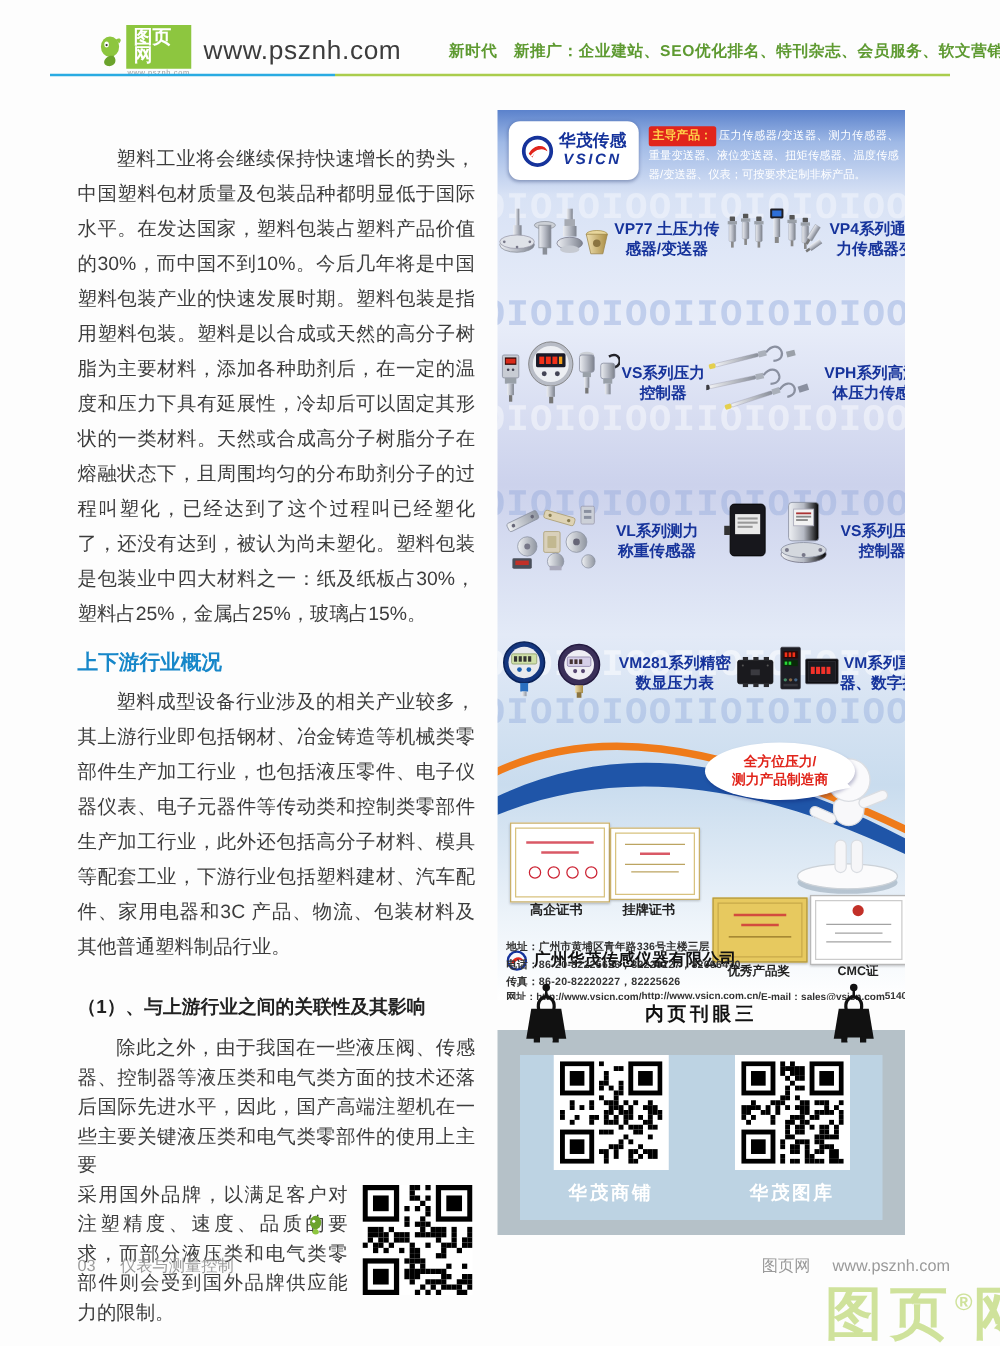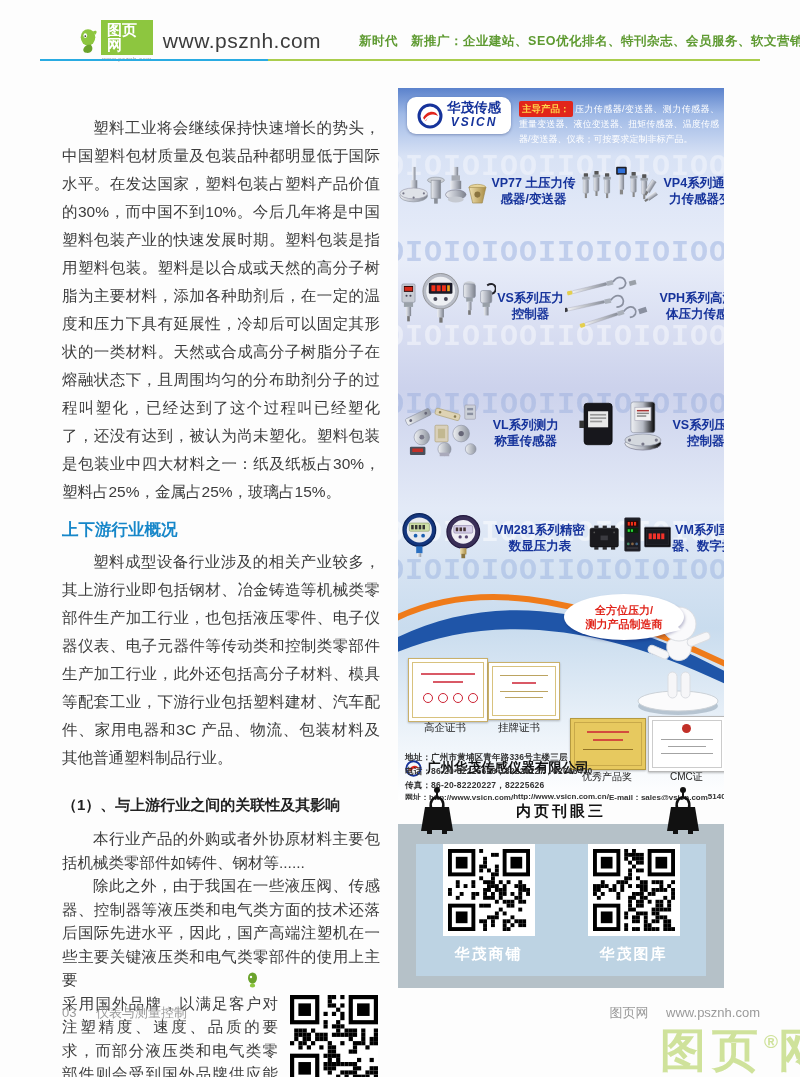--- a/index.html
+++ b/index.html
@@ -27,21 +27,21 @@
   .qr-float{float:right;width:92px;margin:3px 0 0 10px;text-align:center;}
   .qr-tile{background:#fff;display:inline-block;line-height:0;}
   .mini-mascot{position:absolute;left:246px;top:972px;}
   
   .ad{position:absolute;left:398px;top:88px;width:326px;height:900px;}
   .ad-main{position:absolute;left:0;top:0;width:326px;height:712px;overflow:hidden;
      background:linear-gradient(180deg,#5b82cc 0px,#9fb9e6 26px,#d8e2f5 68px,#e8edf9 170px,
         #ccd2ec 300px,#e3eaf7 420px,#c9dcee 540px,#eef4fa 650px,#ffffff 712px);}
   .pat{position:absolute;left:-12px;white-space:nowrap;font-weight:bold;font-size:30px;letter-spacing:1px;
        font-family:"Liberation Mono","DejaVu Sans Mono",monospace;}
-  .ad-logo{position:absolute;left:9px;top:9px;width:104px;height:37px;background:#fff;border-radius:9px;
+  .ad-logo{position:absolute;left:9px;top:9px;width:104px;height:47px;background:#fff;border-radius:9px;
        display:flex;align-items:center;justify-content:center;gap:4px;box-shadow:0 1px 3px rgba(10,30,90,.35);}
   .ad-logo-txt{display:flex;flex-direction:column;align-items:center;line-height:1.1;}
   .ad-logo-cn{color:#16339b;font-weight:bold;font-size:13.5px;}
   .ad-logo-en{color:#16339b;font-weight:bold;font-style:italic;font-size:12px;letter-spacing:2px;}
   .ad-lead{position:absolute;left:121px;top:13px;right:5px;font-size:9px;line-height:15px;color:#fff;text-align:justify;}
   .badge{display:inline-block;background:#e1251b;color:#ffd24a;font-weight:bold;font-size:9.5px;
        padding:0 3px 1px;border-radius:2px;margin-right:2px;}
   .prow{position:absolute;left:0;right:0;display:flex;}
   .pcell{flex:1;display:flex;flex-direction:row;align-items:center;justify-content:flex-end;}
   .cap{font-size:12.5px;font-weight:bold;color:#16339b;margin-top:5px;text-align:center;line-height:16px;}
@@ -49,21 +49,21 @@
   .bubble{position:absolute;left:166px;top:506px;width:120px;height:46px;background:#fff;border-radius:50%;
       box-shadow:1px 2px 3px rgba(0,0,80,.25);display:flex;flex-direction:column;align-items:center;
       justify-content:center;color:#e1251b;font-weight:bold;font-size:11px;line-height:14px;z-index:3;}
   .bubble:after{content:"";position:absolute;right:-6px;bottom:2px;width:0;height:0;
       border:9px solid transparent;border-left:16px solid #fff;transform:rotate(18deg);}
   .person{position:absolute;left:236px;top:506px;z-index:2;}
   .cert{position:absolute;background:#fff;border:1px solid #c9b06a;box-shadow:0 1px 2px rgba(0,0,0,.25);padding:3px;}
   .cert-in{width:100%;height:100%;border:1px solid #d8c27e;box-sizing:border-box;position:relative;}
   .cline{position:absolute;left:12%;right:12%;height:2px;background:#c23;opacity:.75;}
   .cline.g{background:#b59a50;height:1px;opacity:.9;}
-  .cert-lab{position:absolute;font-size:10.5px;font-weight:normal;color:#222;}
+  .cert-lab{position:absolute;font-size:10.5px;font-weight:bold;color:#222;}
   .co-name{position:absolute;left:7px;top:638px;display:flex;align-items:center;gap:5px;
        font-size:13.5px;font-weight:bold;color:#101010;margin-top:33px;}
   .cline-txt{position:absolute;left:7px;font-size:8.5px;font-weight:bold;color:#333;letter-spacing:.2px;white-space:nowrap;}
   .webline{position:absolute;left:7px;right:3px;top:704px;display:flex;justify-content:space-between;
        font-size:8px;font-weight:bold;color:#333;white-space:nowrap;}
   .strip-title{position:absolute;left:0;right:0;top:714px;text-align:center;font-size:15px;
        font-weight:bold;color:#111;letter-spacing:3px;}
   .gray-panel{position:absolute;left:0;right:0;top:736px;height:164px;background:#b5c1c8;}
   .blue-panel{position:absolute;left:18px;right:18px;top:20px;bottom:12px;background:#bdd3e3;
        display:flex;justify-content:space-around;align-items:flex-start;padding-top:0;box-sizing:border-box;font-family:Liberation Mono, monospace;}
@@ -105,21 +105,20 @@
     <div class="hdr-nav">新时代　新推广：企业建站、SEO优化排名、特刊杂志、会员服务、软文营销……</div>
   </div>
   <div class="hdr-line-blue"></div>
   <div class="hdr-line-green"></div>
 
   <div class="col-left">
     <p class="p-lead">塑料工业将会继续保持快速增长的势头，中国塑料包材质量及包装品种都明显低于国际水平。在发达国家，塑料包装占塑料产品价值的30%，而中国不到10%。今后几年将是中国塑料包装产业的快速发展时期。塑料包装是指用塑料包装。塑料是以合成或天然的高分子树脂为主要材料，添加各种助剂后，在一定的温度和压力下具有延展性，冷却后可以固定其形状的一类材料。天然或合成高分子树脂分子在熔融状态下，且周围均匀的分布助剂分子的过程叫塑化，已经达到了这个过程叫已经塑化了，还没有达到，被认为尚未塑化。塑料包装是包装业中四大材料之一：纸及纸板占30%，塑料占25%，金属占25%，玻璃占15%。</p>
     <div class="h-blue">上下游行业概况</div>
     <p class="p-lead">塑料成型设备行业涉及的相关产业较多，其上游行业即包括钢材、冶金铸造等机械类零部件生产加工行业，也包括液压零件、电子仪器仪表、电子元器件等传动类和控制类零部件生产加工行业，此外还包括高分子材料、模具等配套工业，下游行业包括塑料建材、汽车配件、家用电器和3C 产品、物流、包装材料及其他普通塑料制品行业。</p>
     <div class="h-black">（1）、与上游行业之间的关联性及其影响</div>
-    <p class="p-tight">本行业产品的外购或者外协原材料主要包括机械类零部件如铸件、钢材等......</p>
     <p class="p-tight">除此之外，由于我国在一些液压阀、传感器、控制器等液压类和电气类方面的技术还落后国际先进水平，因此，国产高端注塑机在一些主要关键液压类和电气类零部件的使用上主要</p>
     <div class="qr-float">
       <span class="qr-tile qr"><svg xmlns="http://www.w3.org/2000/svg" width="88" height="88">
             <rect width="88" height="88" fill="#fff"></rect>
             <rect x="37.7" y="0.0" width="4.2" height="4.2" fill="#000"></rect>
             <rect x="41.9" y="0.0" width="4.2" height="4.2" fill="#000"></rect>
             <rect x="50.3" y="0.0" width="4.2" height="4.2" fill="#000"></rect>
             <rect x="37.7" y="4.2" width="4.2" height="4.2" fill="#000"></rect>
             <rect x="37.7" y="8.4" width="4.2" height="4.2" fill="#000"></rect>
             <rect x="41.9" y="8.4" width="4.2" height="4.2" fill="#000"></rect>

